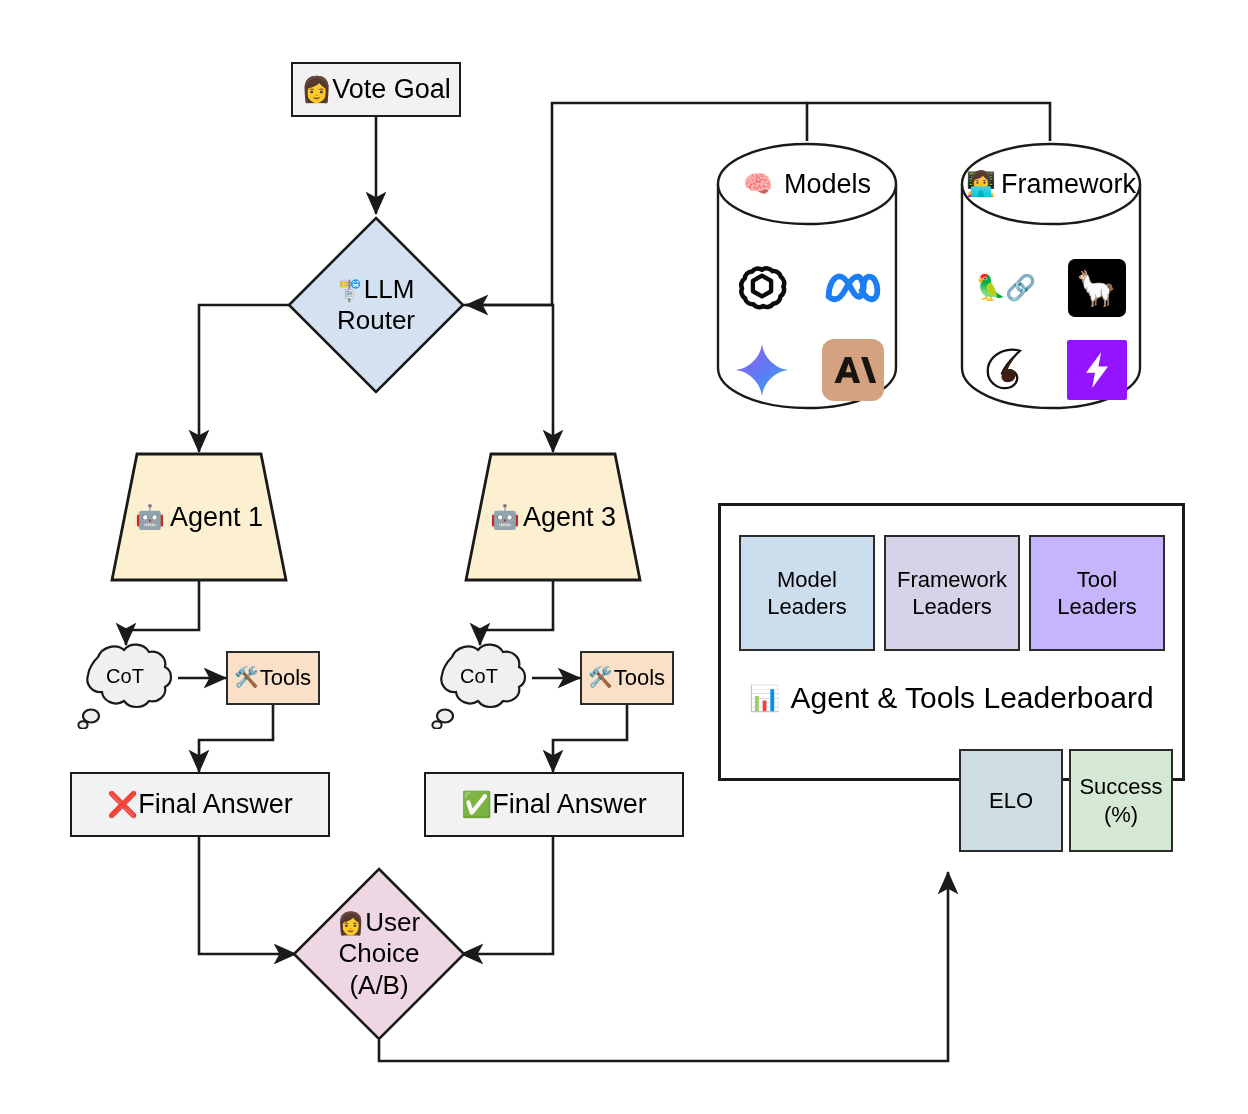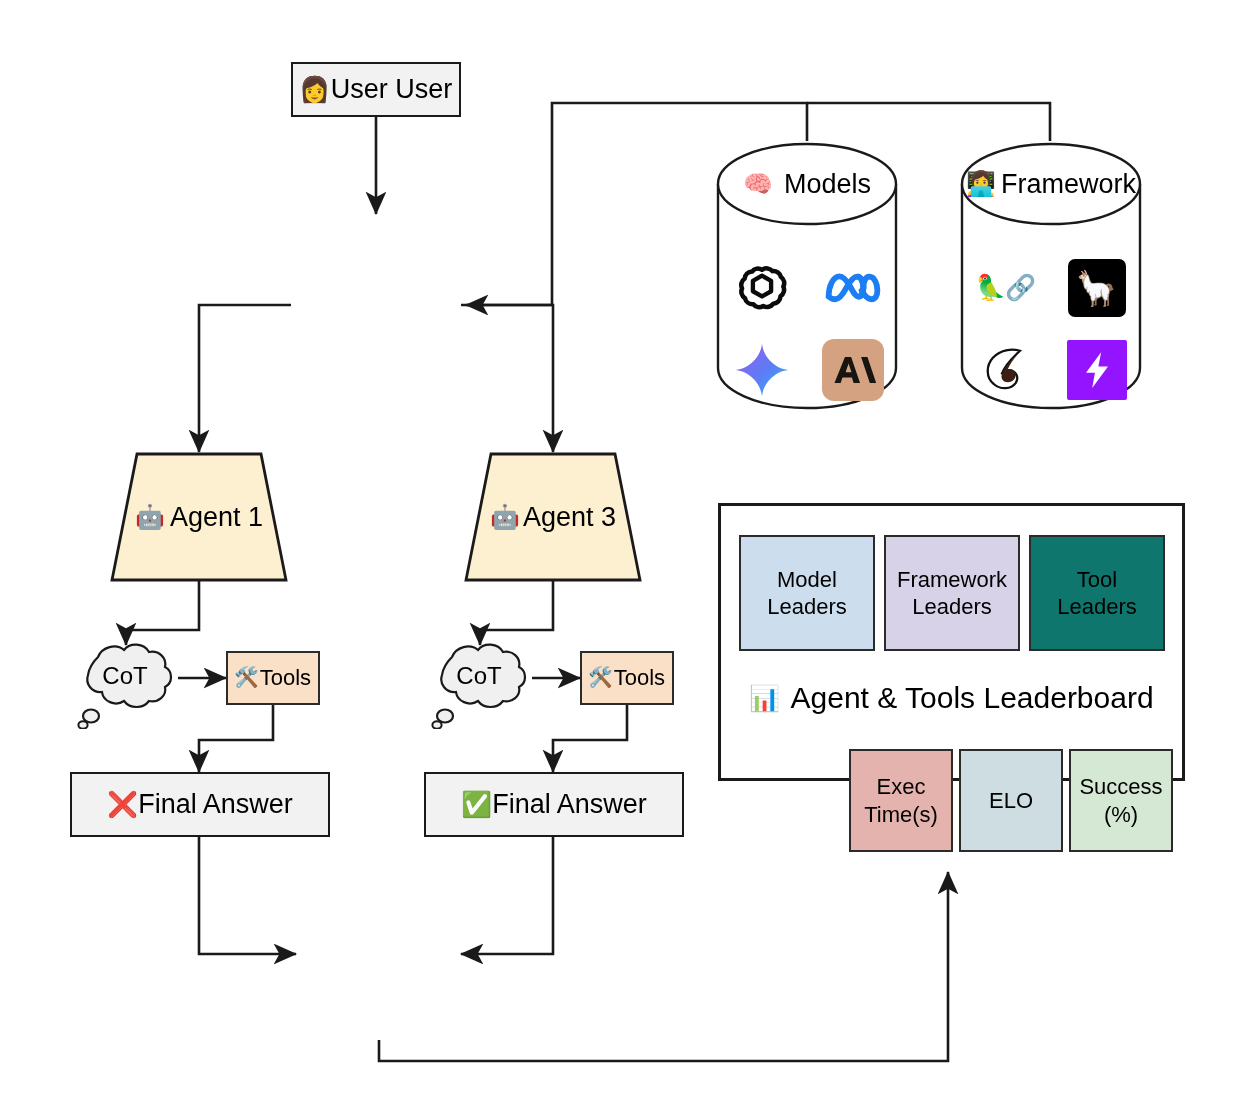--- a/index.html
+++ b/index.html
@@ -28,21 +28,21 @@
 
   
   .cylwrap{position:absolute;}
   .cyltitle{position:absolute;left:0;right:0;display:flex;align-items:center;justify-content:center;
             font-size:27px;z-index:3;white-space:nowrap;}
   .logogrid{position:absolute;left:0;right:0;z-index:3;display:grid;grid-template-columns:1fr 1fr;
             justify-items:center;align-items:center;}
 
   
   .cloudwrap{position:absolute;}
-  .cloudtxt{position:absolute;inset:0;display:flex;align-items:center;justify-content:center;font-size:24px;z-index:3;}
+  .cloudtxt{position:absolute;inset:0;display:flex;align-items:center;justify-content:center;font-size:20px;z-index:3;}
 
   
   .board{position:absolute;border:3px solid #1a1a1a;background:#fff;box-sizing:border-box;}
   .bbox{position:absolute;border:2px solid #2b2b2b;box-sizing:border-box;display:flex;align-items:center;
         justify-content:center;text-align:center;font-size:22px;line-height:1.25;}
   .boardtitle{position:absolute;display:flex;align-items:center;justify-content:center;gap:10px;font-size:30px;white-space:nowrap;}
 
   .tile{display:flex;align-items:center;justify-content:center;border-radius:7px;}
 </style>
 </head>
@@ -82,23 +82,34 @@
       <path d="M199,837 L199,954 L296,954" marker-end="url(#arw)"></path>
 
       <path d="M553,837 L553,954 L461,954" marker-end="url(#arw)"></path>
 
       <path d="M379,1040 L379,1061 L948,1061 L948,872" marker-end="url(#arw)"></path>
     </g>
   </svg>
 
   <div class="node rect" style="left:291px;top:62px;width:170px;height:55px;">
     <span class="emj" style="font-size:25px;">👩</span>
-      <span class="lbl">User User</span>
-  </div>
-
+      <span class="lbl">Vote Goal</span>
+  </div>
+
+  <div class="diamond" style="left:286px;top:215px;width:180px;height:180px;">
+    <svg class="dshape" viewBox="0 0 180 180">
+      <polygon points="90,3 177,90 90,177 3,90" fill="#d4e1f0" stroke="#1a1a1a" stroke-width="2.6"></polygon>
+    </svg>
+    <div class="dinner">
+      <div>
+        <div style="white-space:nowrap;"><span class="emj" style="font-size:21px;">🚏</span><span>LLM</span></div>
+        <div>Router</div>
+      </div>
+    </div>
+  </div>
 
   <div class="cylwrap" style="left:716px;top:142px;width:182px;height:268px;">
     <svg viewBox="0 0 182 268" style="position:absolute;inset:0;width:100%;height:100%;">
       <path d="M2,42 L2,226 A89,40 0 0 0 180,226 L180,42" fill="#ffffff" stroke="#1a1a1a" stroke-width="2.4"></path>
       <ellipse cx="91" cy="42" rx="89" ry="40" fill="#ffffff" stroke="#1a1a1a" stroke-width="2.4"></ellipse>
     </svg>
     <div class="cyltitle" style="top:24px;height:36px;">
       <span class="emj" style="font-size:24px;">🧠</span>
       <span style="margin-left:11px;">Models</span>
     </div>
@@ -224,56 +235,62 @@
   <div class="node rect" style="left:70px;top:772px;width:260px;height:65px;">
     <span class="emj" style="font-size:25px;color:#e8192c;">❌</span>
       <span class="lbl">Final Answer</span>
   </div>
 
   <div class="node rect" style="left:424px;top:772px;width:260px;height:65px;">
     <span class="emj" style="font-size:25px;">✅</span>
       <span class="lbl">Final Answer</span>
   </div>
 
+  <div class="diamond" style="left:291px;top:866px;width:176px;height:176px;">
+    <svg class="dshape" viewBox="0 0 176 176">
+      <polygon points="88,3 173,88 88,173 3,88" fill="#eed7e3" stroke="#1a1a1a" stroke-width="2.6"></polygon>
+    </svg>
+    <div class="dinner">
+      <div>
+        <div style="white-space:nowrap;"><span class="emj" style="font-size:22px;">👩</span><span>User</span></div>
+        <div>Choice</div>
+        <div>(A/B)</div>
+      </div>
+    </div>
+  </div>
 
   <div class="board" style="left:718px;top:503px;width:467px;height:278px;">
 
     <div class="bbox" style="left:18px;top:29px;width:136px;height:116px;background:#ccddee;">
       <div>
           <div>Model</div>
            <div>Leaders</div>
         </div>
     </div>
 
     <div class="bbox" style="left:163px;top:29px;width:136px;height:116px;background:#d7d2e8;">
       <div>
           <div>Framework</div>
            <div>Leaders</div>
         </div>
     </div>
 
-    <div class="bbox" style="left:308px;top:29px;width:136px;height:116px;background:#0f766e;">
+    <div class="bbox" style="left:308px;top:29px;width:136px;height:116px;background:#c4b5fd;">
       <div>
           <div>Tool</div>
            <div>Leaders</div>
         </div>
     </div>
 
     <div class="boardtitle" style="left:0;right:0;top:172px;height:40px;">
       <span class="emj" style="font-size:25px;">📊</span>
       <span>Agent &amp; Tools Leaderboard</span>
     </div>
 
 
-    <div class="bbox" style="left:128px;top:243px;width:104px;height:103px;background:#e5b3ae;">
-      <div>
-          <div>Exec</div>
-           <div>Time(s)</div>
-        </div>
-    </div>
 
     <div class="bbox" style="left:348px;top:243px;width:104px;height:103px;background:#d5e8d4;">
       <div>
           <div>Success</div>
            <div>(%)</div>
         </div>
     </div>
 
     <div class="bbox" style="left:238px;top:243px;width:104px;height:103px;background:#cddde2;">
       <div>

